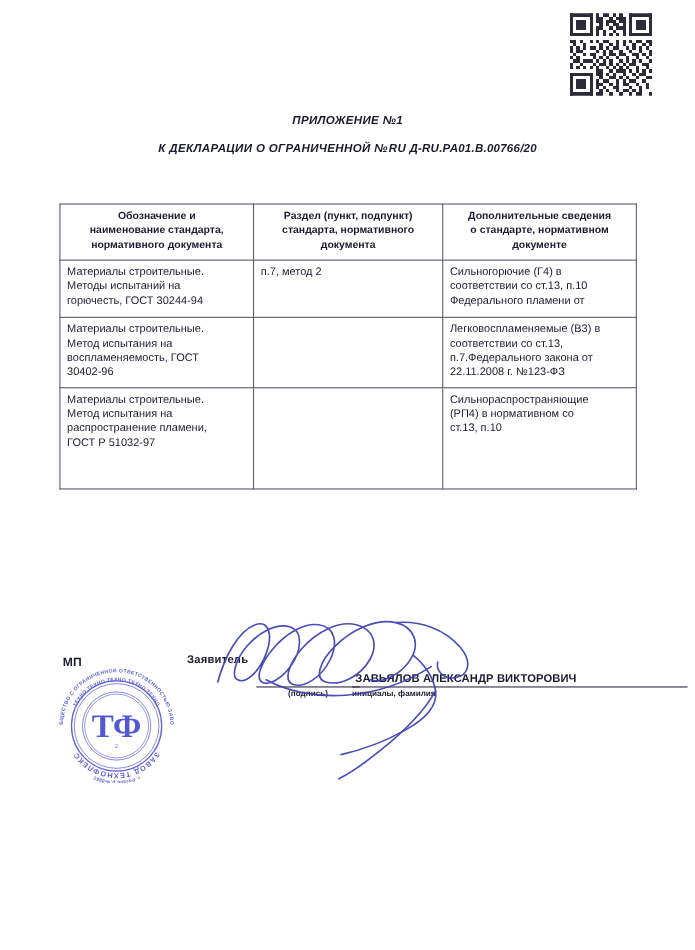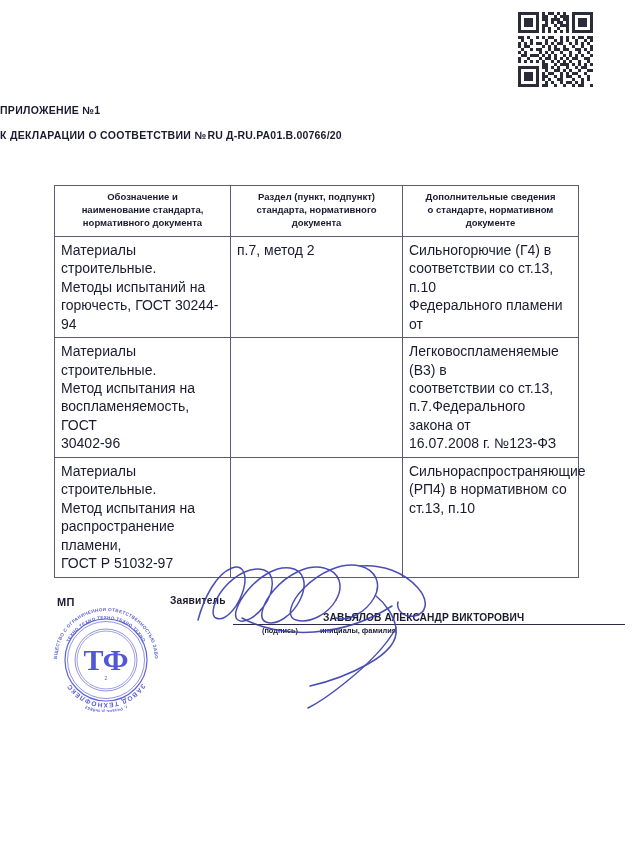--- a/index.html
+++ b/index.html
@@ -21,21 +21,22 @@
     left: 518px; top: 12px;
     width: 75px; height: 75px;
   }
   #qr-code svg { display: block; }
 
   
   #doc-header {
     position: absolute;
     left: 0; top: 104px;
     width: 632px;
-    text-align: left;
+    text-align: center;
+    font-style: italic;
   }
   .hdr-title {
     font-size: 10.5px;
     font-weight: bold;
     letter-spacing: 0.3px;
     color: #1b1b30;
     margin: 0;
   }
   .hdr-line2 {
     margin-top: 13px;
@@ -62,21 +63,21 @@
     position: absolute;
     left: 54px; top: 185px;
     width: 524px;
     border-collapse: collapse;
     table-layout: fixed;
   }
   #standards-table td, #standards-table th {
     border: 1px solid #5b5b72;
     padding: 4px 5px 4px 6px;
     vertical-align: top;
-    font-size: 14px;
+    font-size: 10px;
     line-height: 1.32;
     color: #1b1b30;
   }
   #standards-table thead th {
     text-align: center;
     font-weight: bold;
     vertical-align: middle;
     padding: 5px 4px 6px 4px;
     line-height: 1.36;
     font-size: 9.5px;
@@ -342,21 +343,21 @@
         <rect x="18" y="24" width="1" height="1"></rect>
       <rect x="20" y="24" width="2" height="1"></rect>
         <rect x="24" y="24" width="1" height="1"></rect>
     </g>
   </svg>
 </div>
 
 <div id="doc-header">
   <div class="hdr-title">ПРИЛОЖЕНИЕ №1</div>
   <div class="hdr-line2">
-    <span>К ДЕКЛАРАЦИИ О СООТВЕТСТВИИ №</span><span class="decl-no">RU Д-RU.PA01.В.00766/20</span>
+    <span>К ДЕКЛАРАЦИИ О ОГРАНИЧЕННОЙ №</span><span class="decl-no">RU Д-RU.PA01.В.00766/20</span>
   </div>
 </div>
 
 <table id="standards-table">
   <colgroup>
     <col class="col-a">
       <col class="col-b">
       <col class="col-c">
   </colgroup>
   <thead>
@@ -384,21 +385,21 @@
     </tr>
     <tr class="r2">
       <td><span class="cell-text"> Материалы строительные.
 Метод испытания на
 воспламеняемость, ГОСТ
 30402-96</span></td>
       <td><span class="cell-text"></span></td>
       <td><span class="cell-text">Легковоспламеняемые (В3) в
 соответствии со ст.13,
 п.7.Федерального закона от
-16.07.2008 г. №123-ФЗ</span></td>
+22.11.2008 г. №123-ФЗ</span></td>
     </tr>
     <tr class="r3">
       <td><span class="cell-text">Материалы строительные.
 Метод испытания на
 распространение пламени,
 ГОСТ Р 51032-97</span></td>
       <td><span class="cell-text"></span></td>
       <td><span class="cell-text">Сильнораспространяющие
 (РП4) в нормативном со
 ст.13, п.10</span></td>

